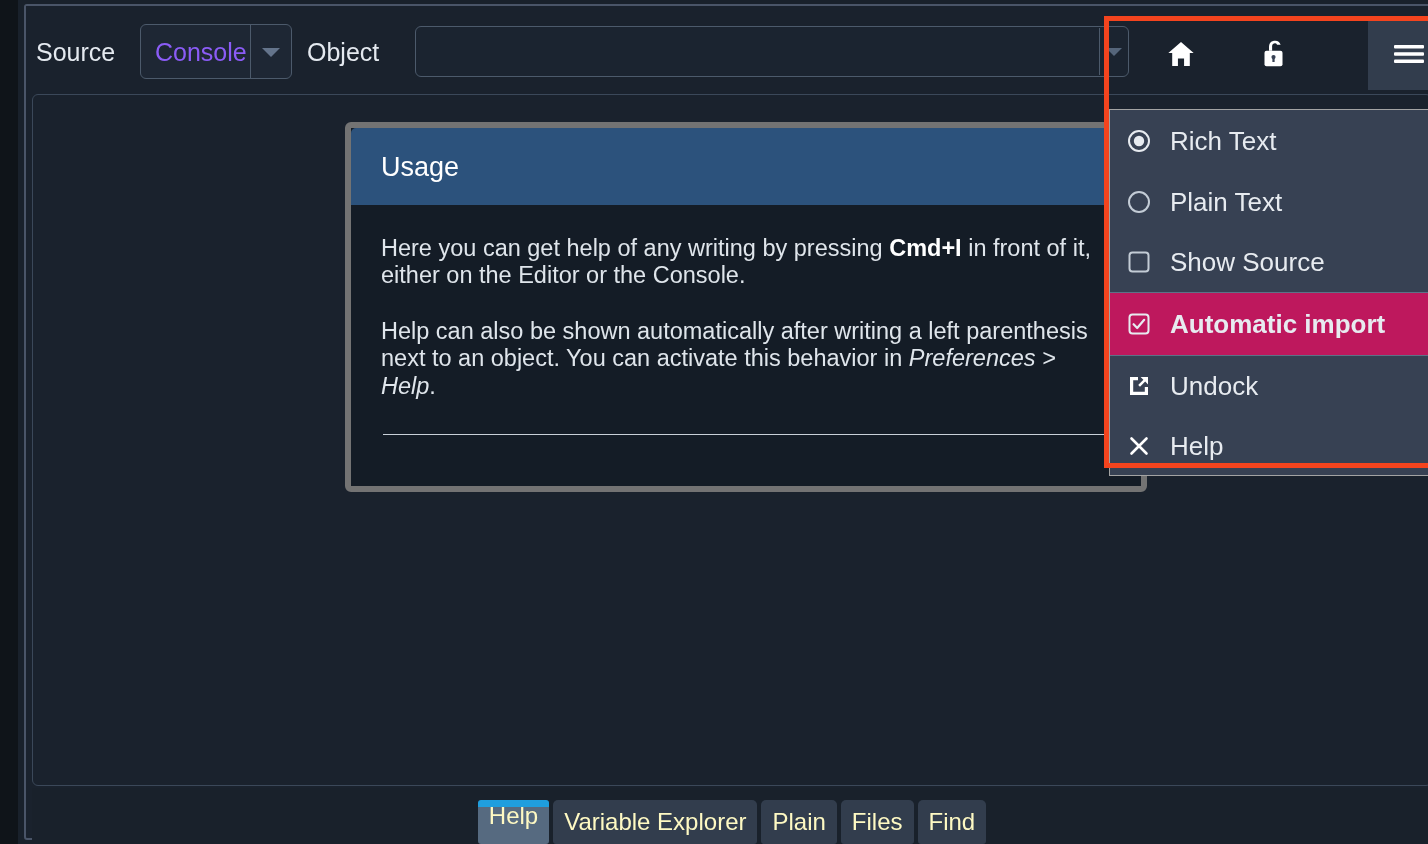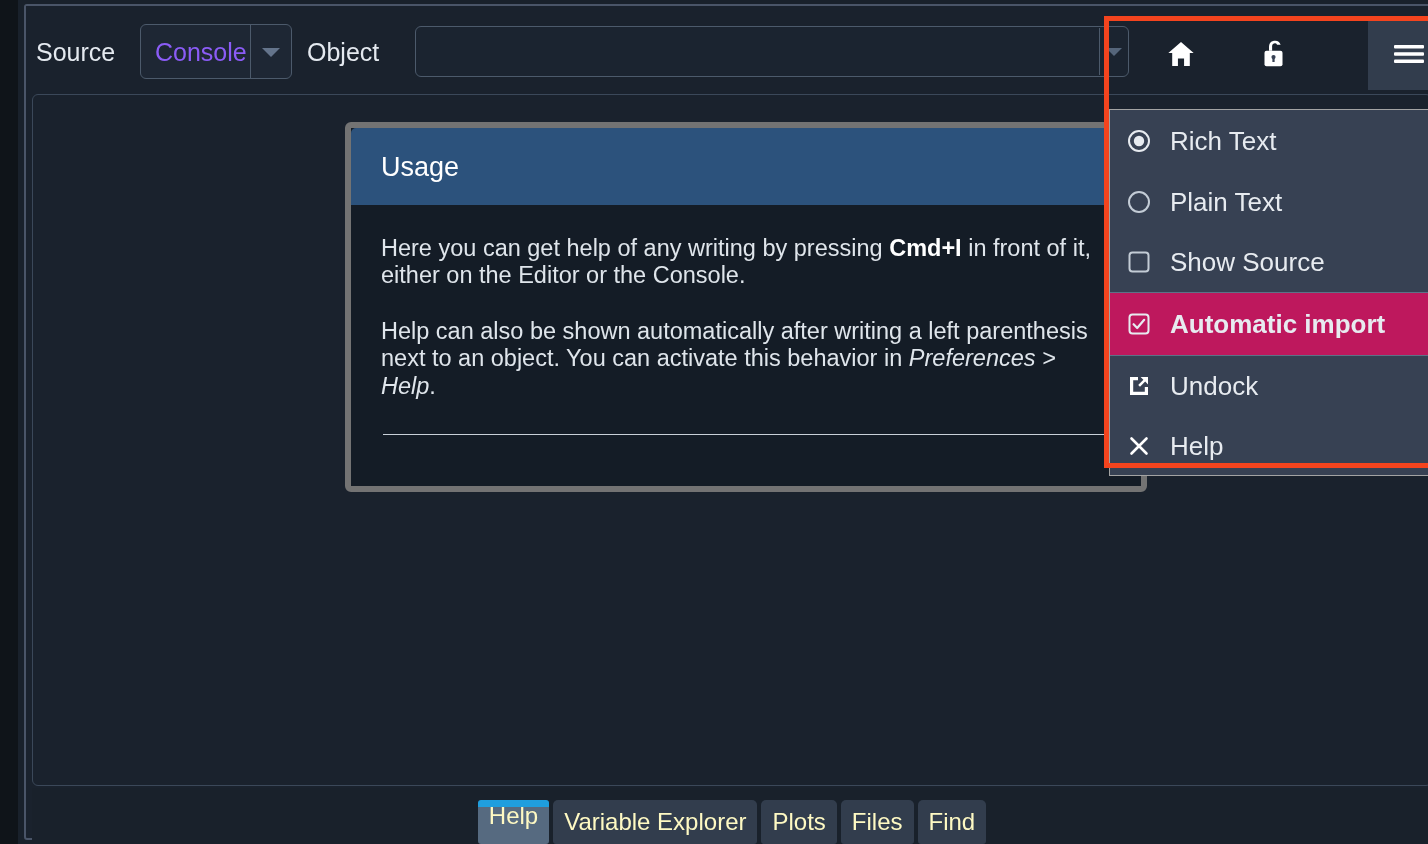--- a/index.html
+++ b/index.html
@@ -446,21 +446,21 @@
 
     <div class="tabbar">
       <div class="tabbar-inner">
         <div class="tab active">
           <span>Help</span>
         </div>
         <div class="tab">
           <span>Variable Explorer</span>
         </div>
         <div class="tab">
-          <span>Plots</span>
+          <span>Plain</span>
         </div>
         <div class="tab">
           <span>Files</span>
         </div>
         <div class="tab">
           <span>Find</span>
         </div>
       </div>
     </div>
 

